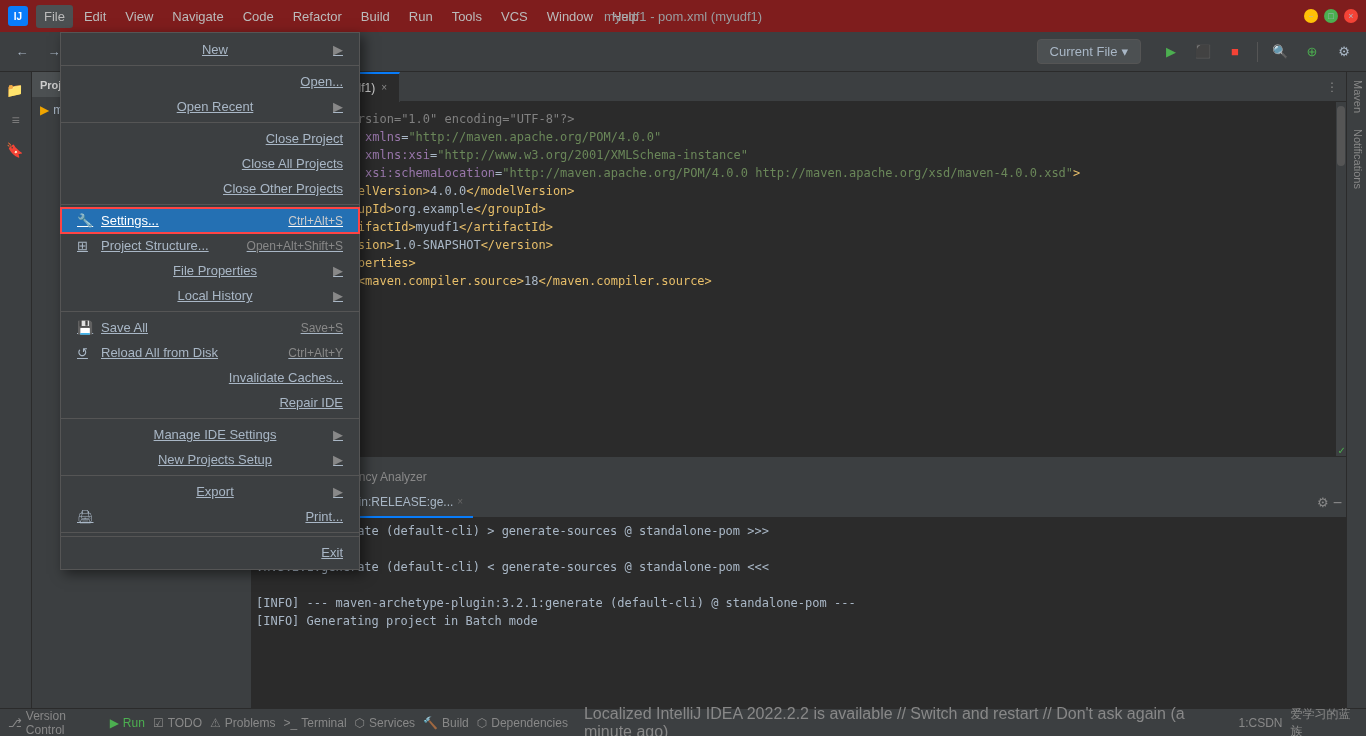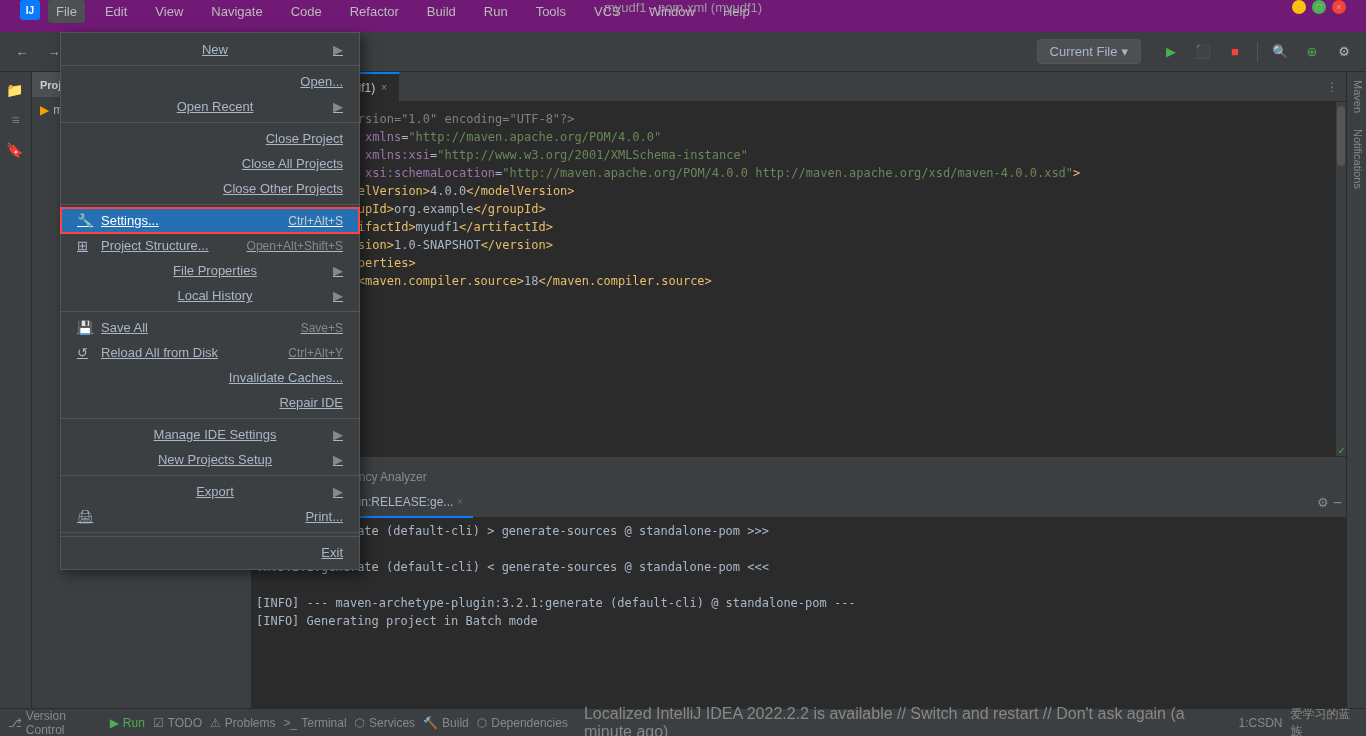--- a/index.html
+++ b/index.html
@@ -10,38 +10,38 @@
       font-family: 'Segoe UI', Arial, sans-serif;
       font-size: 13px;
       color: #a9b7c6;
       overflow: hidden;
       position: relative;
     }
 
     
     #title-bar {
       height: 32px;
-      background: #701a75;
-      display: flex;
-      align-items: flex-start;
-      padding: 0 20px;
+      background: #7f1d1d;
+      display: flex;
+      align-items: center;
+      padding: 0 8px;
       position: relative;
       z-index: 100;
     }
     #app-icon {
       width: 20px; height: 20px;
       background: #087cfa;
       border-radius: 3px;
       margin-right: 8px;
       display: flex; align-items: center; justify-content: center;
       color: white; font-size: 10px; font-weight: bold;
     }
     #menu-bar {
       display: flex;
-      gap: 12px;
+      gap: 3px;
       flex: 1;
     }
     .menu-item {
       padding: 4px 8px;
       cursor: pointer;
       border-radius: 3px;
       color: #bbb;
       font-size: 13px;
     }
     .menu-item:hover, .menu-item.active {

